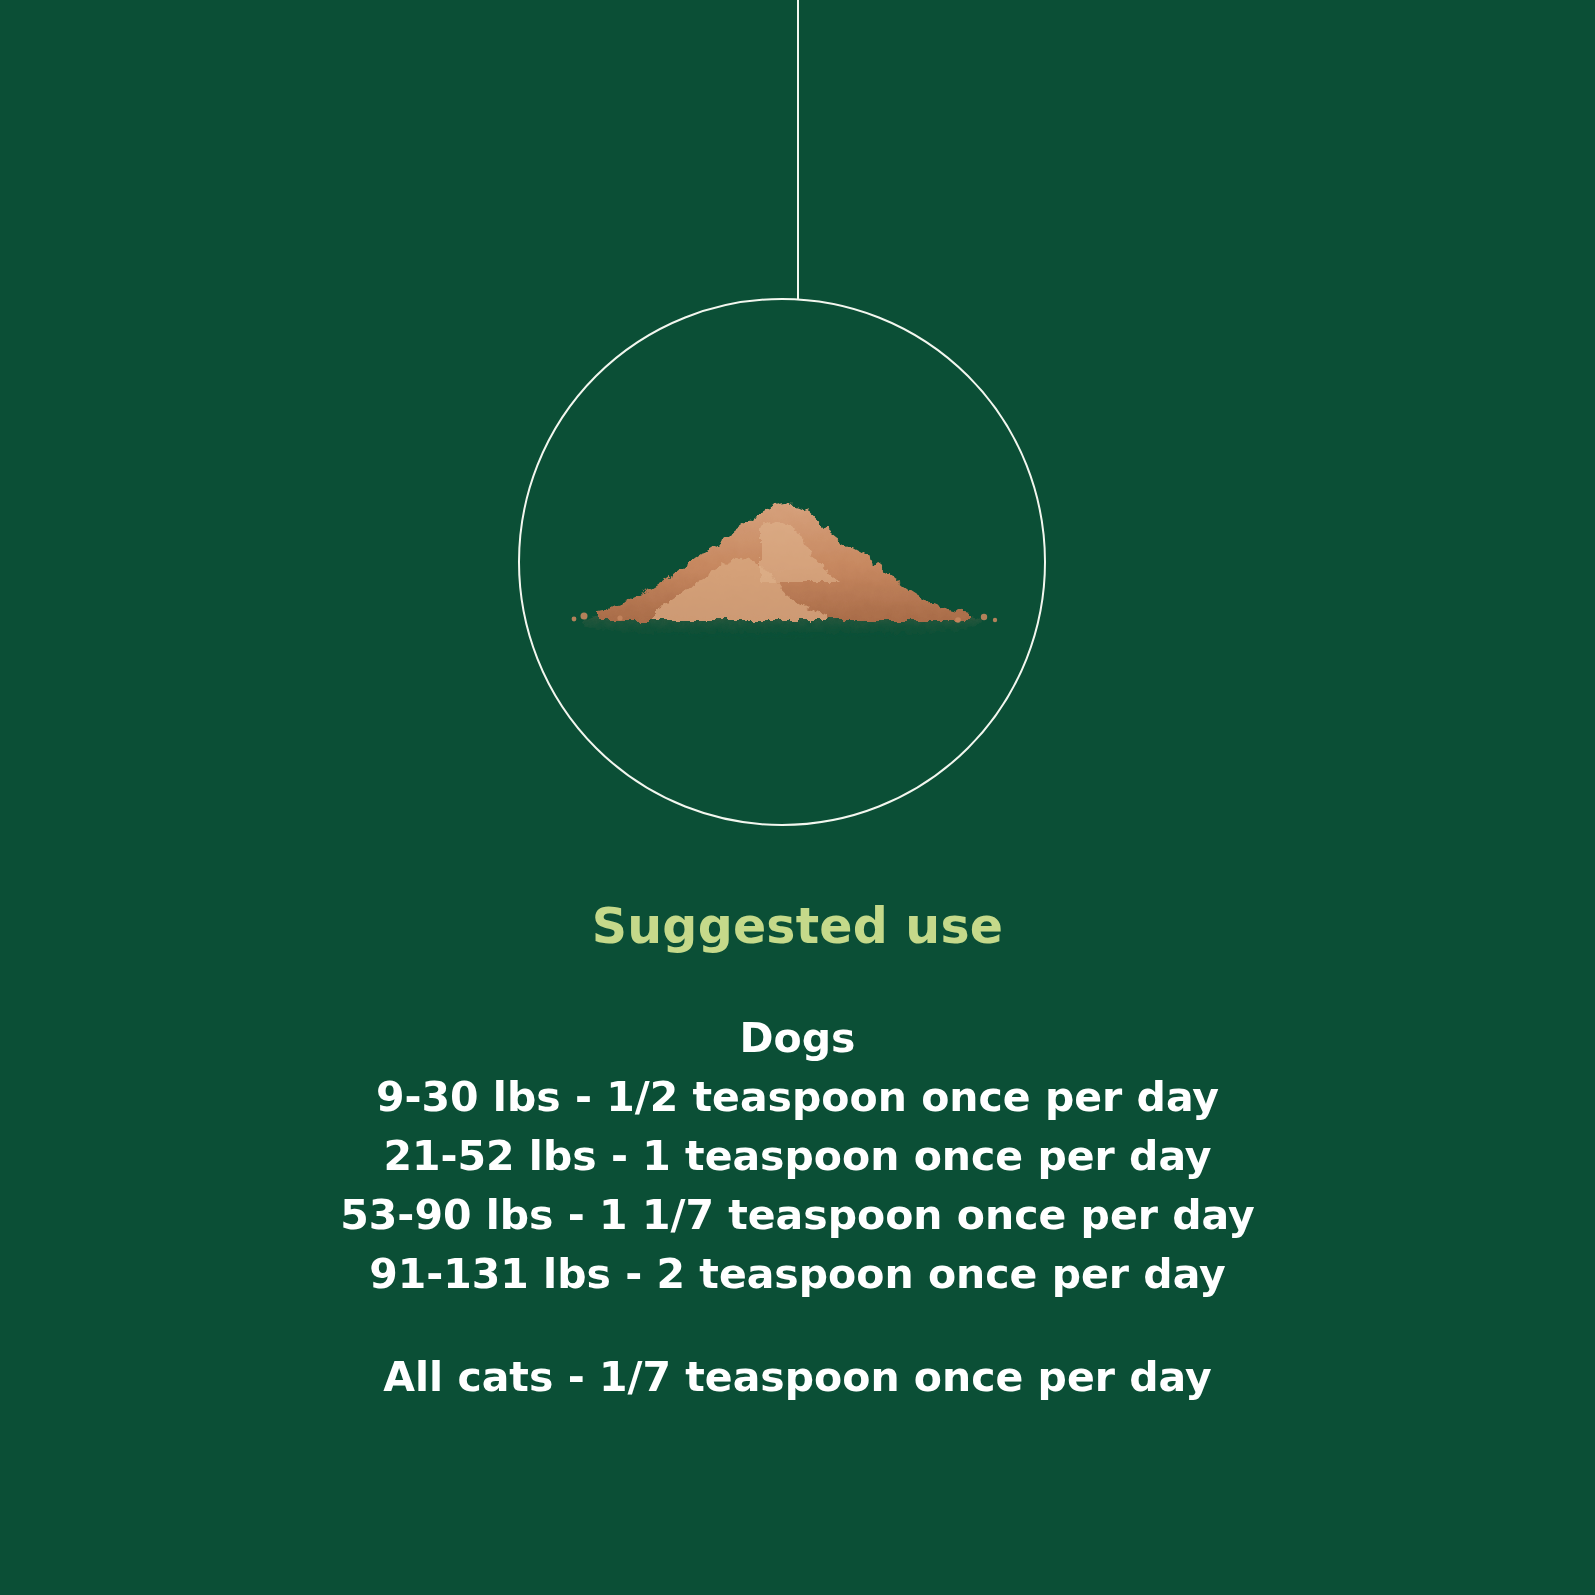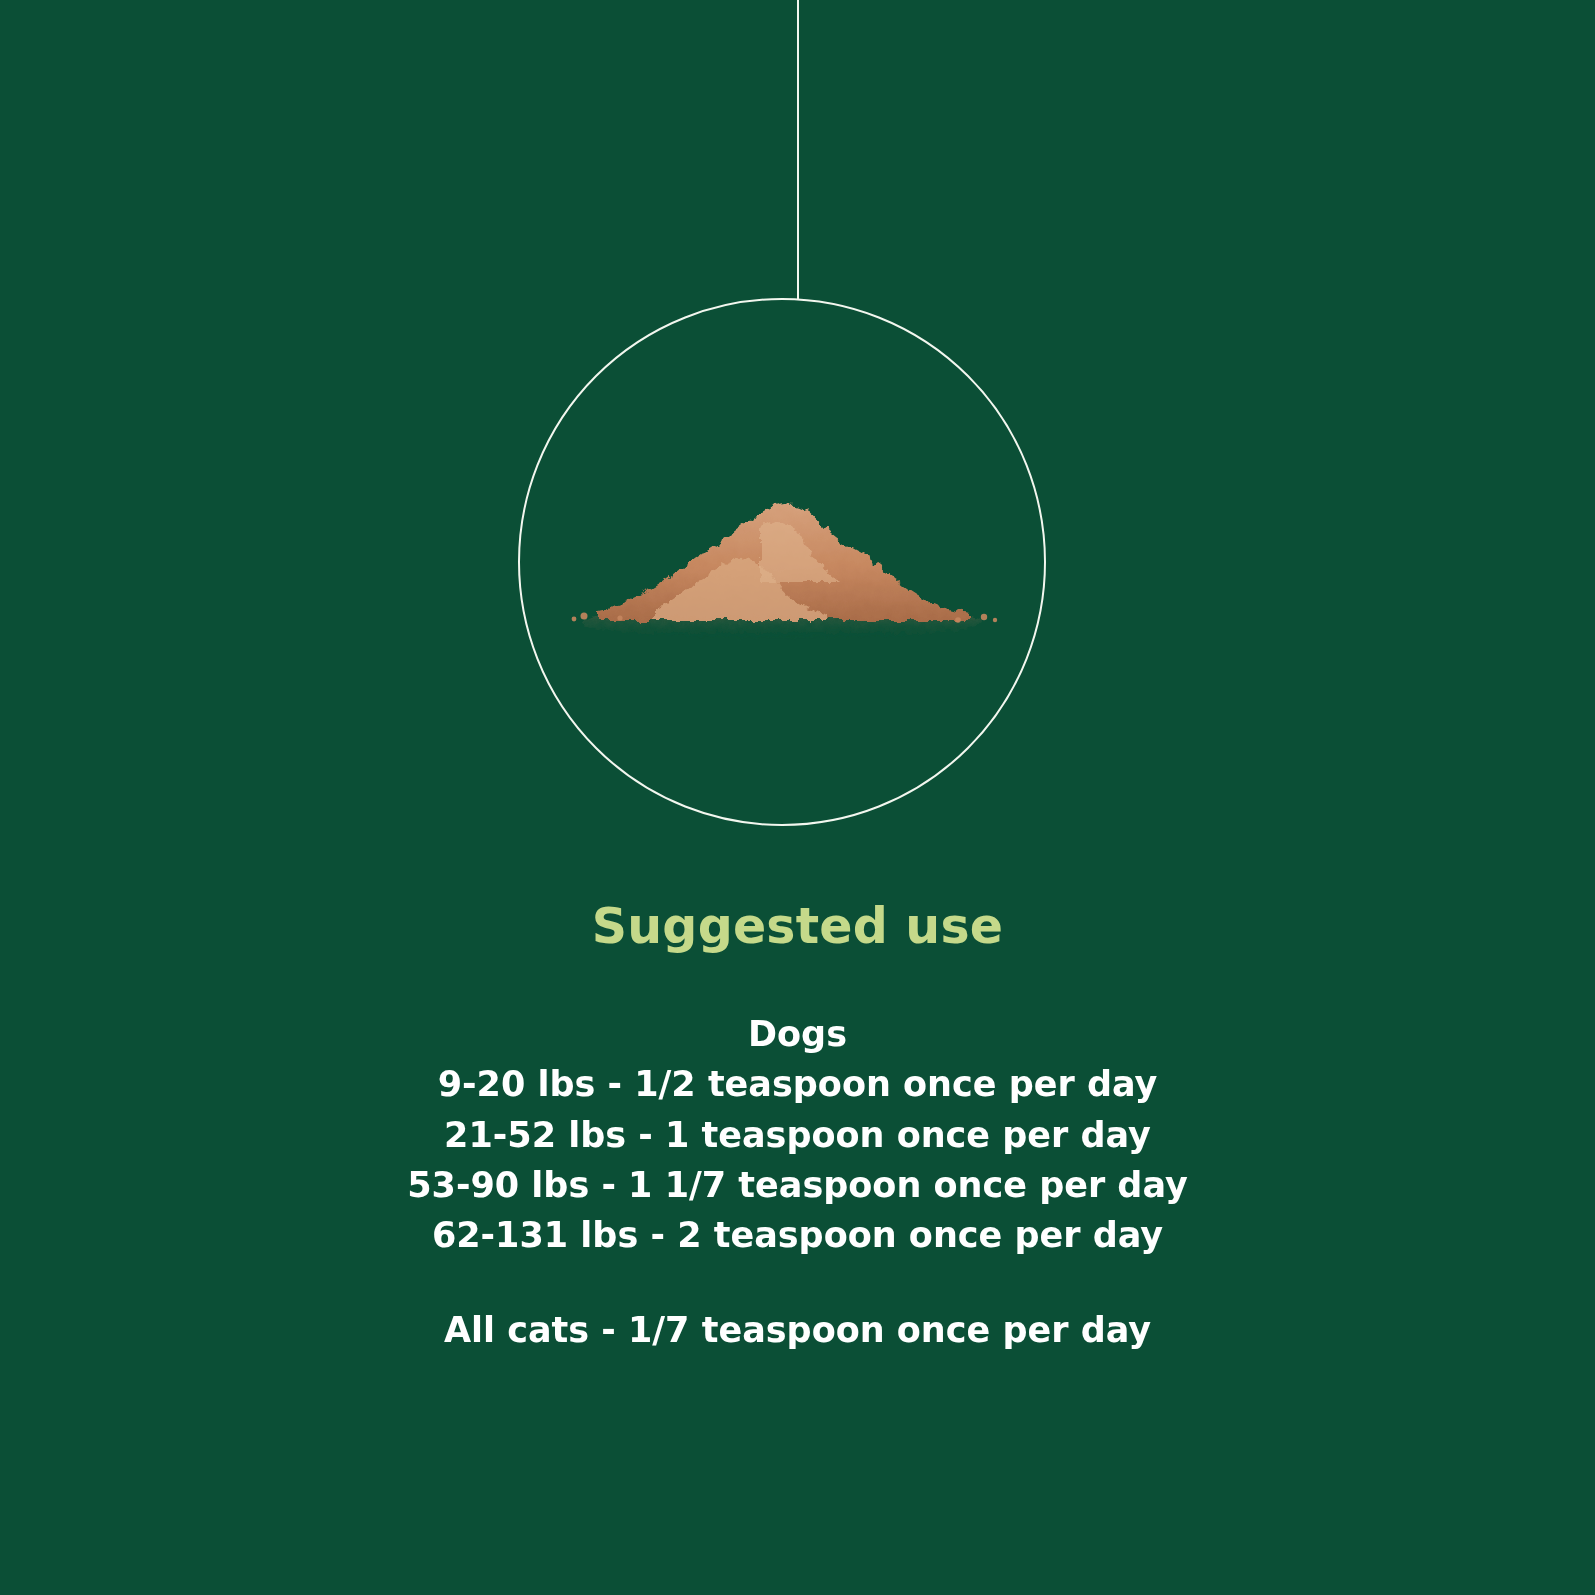--- a/index.html
+++ b/index.html
@@ -68,21 +68,21 @@
   .heading {
     color: #c5d98a;
     font-size: 49px;
     font-weight: bold;
     letter-spacing: 0.2px;
     margin: 0 0 55px 0;
     line-height: 1.1;
   }
   .lines {
     color: #ffffff;
-    font-size: 35px;
+    font-size: 41px;
     font-weight: bold;
     line-height: 1.44;
   }
   .line {
     display: block;
     white-space: nowrap;
   }
   .spacer {
     display: block;
     height: 44px;
@@ -142,22 +142,22 @@
         <circle cx="60" cy="148" r="2.6"></circle>
         <circle cx="398" cy="150" r="2.8"></circle>
       </g>
     </svg>
   </div>
 
   <div class="content">
     <h2 class="heading">Suggested use</h2>
     <div class="lines">
       <span class="line">Dogs</span>
-      <span class="line">9-20 lbs - 1/2 teaspoon once per day</span>
+      <span class="line">9-30 lbs - 1/2 teaspoon once per day</span>
       <span class="line">21-52 lbs - 1 teaspoon once per day</span>
       <span class="line">53-90 lbs - 1 1/7 teaspoon once per day</span>
-      <span class="line">62-131 lbs - 2 teaspoon once per day</span>
+      <span class="line">91-131 lbs - 2 teaspoon once per day</span>
       <span class="spacer"></span>
       <span class="line">All cats - 1/7 teaspoon once per day</span>
     </div>
   </div>
 
 </div>
 
 </body></html>

